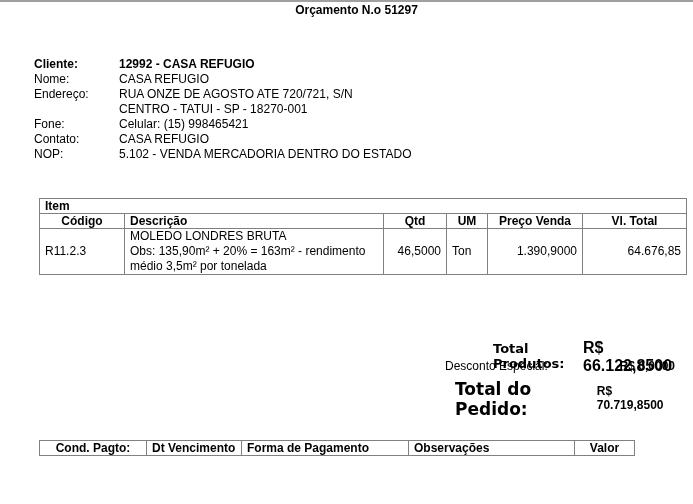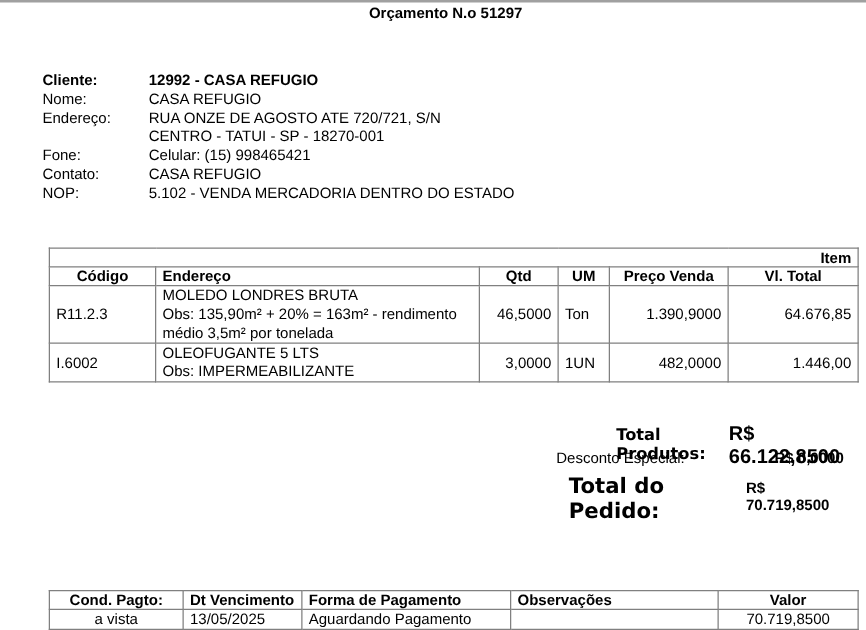--- a/index.html
+++ b/index.html
@@ -9,32 +9,32 @@
   .title { position:absolute; left:0; top:3px; width:713px; text-align:center; font-weight:bold; font-size:12px; }
   .info { position:absolute; left:34px; top:57px; }
   .info .row { height:15px; line-height:15px; display:flex; }
   .info .lbl { width:85px; }
   .info .val { }
   .bold { font-weight:bold; }
   table { border-collapse:collapse; position:absolute; }
   td, th { border:1px solid #808080; padding:0 5px; font-size:12px; }
   .items { left:39px; top:198px; width:648px; }
   .items th { font-weight:bold; height:14px; line-height:14px; }
-  .items .itemhdr { text-align:right; }
+  .items .itemhdr { text-align:left; }
   .items td { vertical-align:middle; line-height:15px;margin-left:24px; }
   .r { text-align:right; }
   .c { text-align:center; }
   .totals { position:absolute; left:445px; top:339px; width:230px; }
   .totals .row { display:flex; justify-content:space-between; align-items:baseline; }
   .t1 { font-weight:bold; font-size:13px; height:20px; font-family:"DejaVu Sans", sans-serif;margin-left:48px; }
   .t1 .v { font-family:"Liberation Sans", sans-serif; font-size:16px; }
   .t2 { font-size:12px; height:20px; }
   .t3 { font-weight:bold; font-size:17px; font-family:"DejaVu Sans", sans-serif; height:22px;margin-left:10px; }
   .t3 .v { font-family:"Liberation Sans", sans-serif; font-size:12px; font-weight:bold; }
-  .pay { left:39px; top:472px; width:648px; }
+  .pay { left:39px; top:440px; width:596px; }
   .pay th { font-weight:bold; height:14px; line-height:14px; }
   .pay td { height:15px; line-height:15px; }
 </style>
 </head>
 <body>
 
 <div class="topline"></div>
 <div class="title">Orçamento N.o 51297</div>
 
 <div class="info">
@@ -68,48 +68,37 @@
     </div>
 </div>
 
 <table class="items">
   <tbody>
       <tr>
         <th colspan="6" class="itemhdr">Item</th>
       </tr>
   <tr>
     <th style="width:74px">Código</th>
-    <th style="text-align:left;width:248px">Endereço</th>
+    <th style="text-align:left;width:248px">Descrição</th>
     <th style="width:52px">Qtd</th>
     <th style="width:30px">UM</th>
     <th style="width:84px">Preço Venda</th>
     <th>Vl. Total</th>
   </tr>
   <tr>
     <td>R11.2.3</td>
     <td>
           <div>MOLEDO LONDRES BRUTA</div>
           <div>Obs: 135,90m² + 20% = 163m² - rendimento</div>
           <div>médio 3,5m² por tonelada</div>
         </td>
     <td class="r">46,5000</td>
     <td>Ton</td>
     <td class="r">1.390,9000</td>
     <td class="r">64.676,85</td>
-  </tr>
-  <tr>
-    <td>I.6002</td>
-    <td>
-          <div>OLEOFUGANTE 5 LTS</div>
-          <div>Obs: IMPERMEABILIZANTE</div>
-        </td>
-    <td class="r">3,0000</td>
-    <td>1UN</td>
-    <td class="r">482,0000</td>
-    <td class="r">1.446,00</td>
   </tr>
 </tbody>
   </table>
 
 <div class="totals">
   <div class="row t1">
       <span>Total Produtos:</span>
       <span class="v">R$ 66.122,8500</span>
     </div>
   <div class="row t2">
@@ -124,21 +113,14 @@
 
 <table class="pay">
   <tbody>
       <tr>
     <th style="width:96px">Cond. Pagto:</th>
     <th style="text-align:left;width:84px">Dt Vencimento</th>
     <th style="text-align:left;width:156px">Forma de Pagamento</th>
     <th style="text-align:left;width:155px">Observações</th>
     <th>Valor</th>
   </tr>
-  <tr>
-    <td class="c">a vista</td>
-    <td>13/05/2025</td>
-    <td>Aguardando Pagamento</td>
-    <td></td>
-    <td class="c">70.719,8500</td>
-  </tr>
 </tbody>
   </table>
 
 </body></html>

